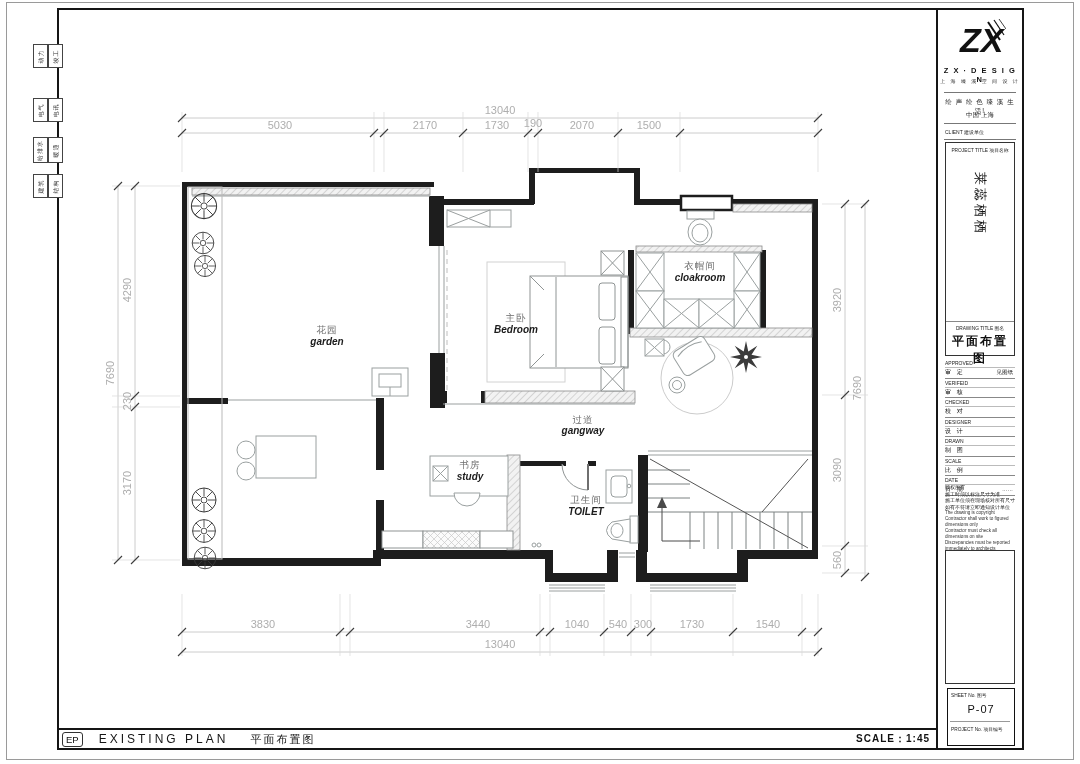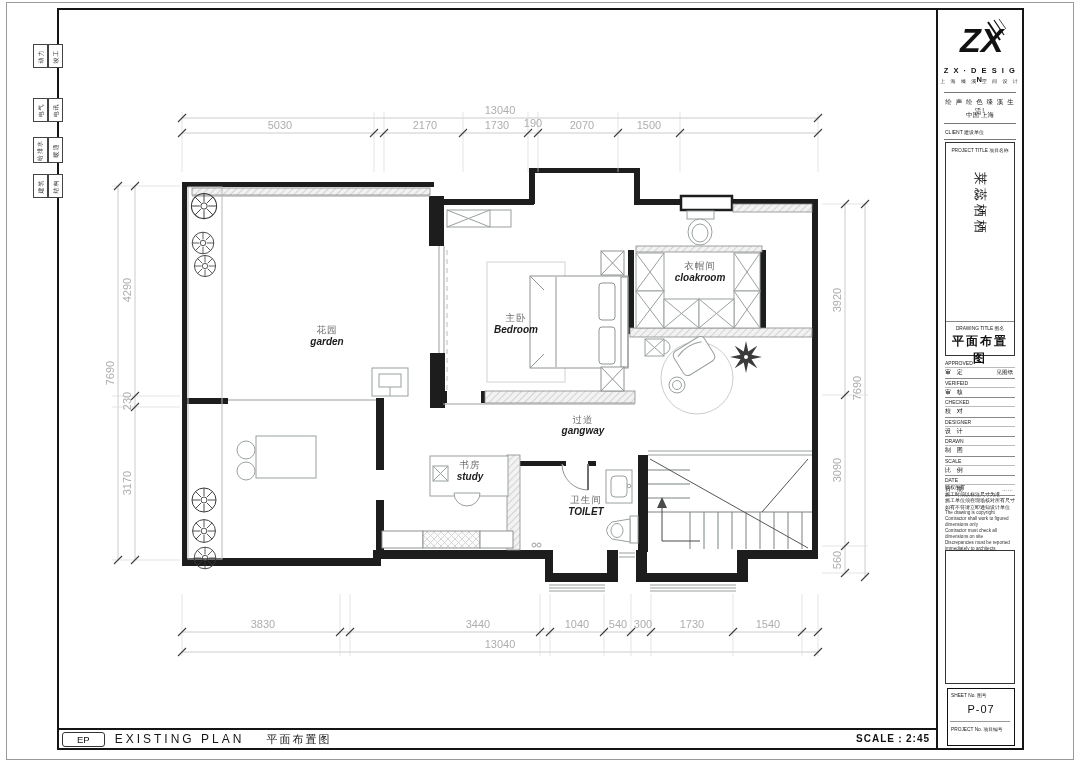--- a/index.html
+++ b/index.html
@@ -38,22 +38,22 @@
   #notes .ncn{font-size:5px;color:#222;line-height:6.5px;}
   #notes .nen{font-size:4.6px;color:#333;line-height:6px;transform-origin:left top;}
   #rev-box{left:5px;top:540px;width:68px;height:132px;border:1px solid #333;}
   #sheet-box{left:7px;top:678px;width:66px;height:56px;border:1.5px solid #111;}
   #sheet-no-label{left:3px;top:3px;font-size:4.8px;color:#222;text-align:left;width:60px;}
   #sheet-no{left:0;top:14px;width:66px;font-size:11px;color:#111;letter-spacing:1px;}
   #sheet-box-hr{left:2px;top:32px;width:60px;border-top:0.5px solid #999;}
   #project-no-label{left:3px;top:37px;font-size:4.8px;color:#222;text-align:left;width:60px;}
   
   #footer{left:57px;top:728px;width:881px;height:18px;border-top:2px solid #151515;display:flex;align-items:center;}
-  #footer-code{margin-left:5px;border:1px solid #333;border-radius:3px;padding:0 14px;font-size:9.5px;color:#111;line-height:13px;}
-  #footer-en{margin-left:10px;font-size:12px;letter-spacing:3px;color:#161616;}
+  #footer-code{margin-left:5px;border:1px solid #333;border-radius:3px;padding:0 3px;font-size:9.5px;color:#111;line-height:13px;}
+  #footer-en{margin-left:16px;font-size:12px;letter-spacing:3px;color:#161616;}
   #footer-cn{margin-left:22px;font-size:11px;letter-spacing:2px;color:#161616;}
   #footer-scale{margin-left:auto;margin-right:8px;font-size:10px;font-weight:bold;color:#111;letter-spacing:1px;}
   svg text{font-family:"Liberation Sans",sans-serif;}
   .dimtxt{font-size:11px;fill:#aeaeae;}
   .roomcn{font-size:9.5px;fill:#6d6d6d;letter-spacing:1px;}
   .roomen{font-size:10px;font-weight:bold;font-style:italic;fill:#1c1c1c;}
 </style>
 </head>
 <body>
 
@@ -508,16 +508,16 @@
       <div class="abs tb-center" id="sheet-no">P-07</div>
       <div class="abs" id="sheet-box-hr"></div>
       <div class="abs" id="project-no-label">PROJECT No.  项目编号</div>
     </div>
   </div>
 
   <div class="abs" id="footer">
     <span id="footer-code">EP</span>
     <span id="footer-en">EXISTING PLAN</span>
     <span id="footer-cn">平面布置图</span>
-    <span id="footer-scale">SCALE：2:45</span>
+    <span id="footer-scale">SCALE：1:45</span>
   </div>
 
 </div>
 
 </body></html>

